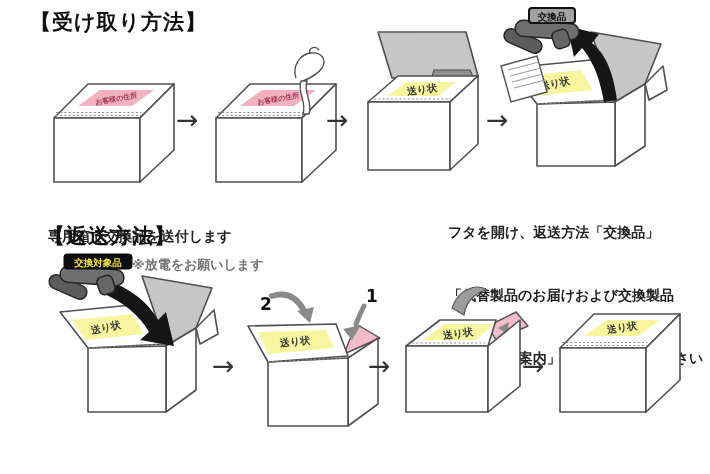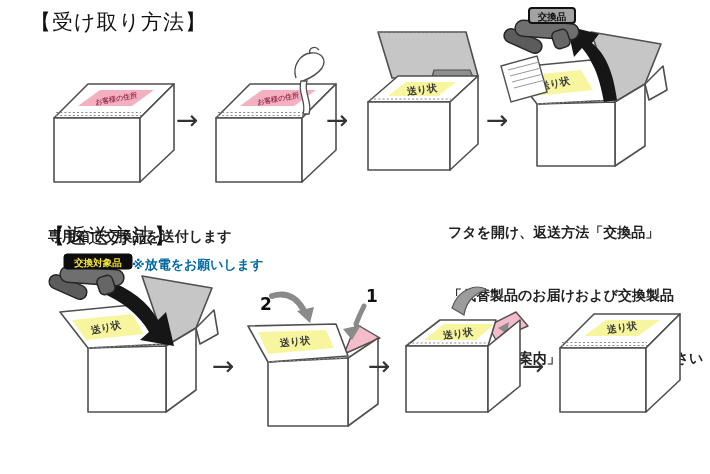--- a/index.html
+++ b/index.html
@@ -1,23 +1,23 @@
 <!DOCTYPE html>
 <html><head>
 <meta charset="utf-8">
 <style>
   *{margin:0;padding:0;box-sizing:border-box;}
   html,body{background:#ffffff;}
   body{font-family:"DejaVu Sans","Liberation Sans",sans-serif;}
   .canvas{position:relative;width:710px;height:474px;background:#ffffff;overflow:hidden;}
   .abs{position:absolute;}
-  .section-title{font-size:21px;font-weight:normal;color:#111;letter-spacing:1px;white-space:nowrap;}
+  .section-title{font-size:21px;font-weight:bold;color:#111;letter-spacing:1px;white-space:nowrap;}
   .caption{font-size:14px;font-weight:600;color:#222;line-height:1.5;white-space:pre;}
   .flow-arrow{font-size:27px;color:#333;line-height:1;}
-  .note{font-size:13px;font-weight:bold;color:#0369a1;white-space:nowrap;}
+  .note{font-size:13px;font-weight:bold;color:#737373;white-space:nowrap;}
   svg{overflow:visible;display:block;}
   svg text{font-family:"DejaVu Sans","Liberation Sans",sans-serif;}
   .face{fill:#ffffff;stroke:#4f4f4f;stroke-width:1.6;stroke-linejoin:round;}
   .grayf{fill:#c6c6c6;stroke:#4f4f4f;stroke-width:1.6;stroke-linejoin:round;}
   .darkf{fill:#8f8f8f;stroke:#4f4f4f;stroke-width:1.2;stroke-linejoin:round;}
   .pinkL{fill:#f2b0c0;}
   .pinkF{fill:#f4bcca;stroke:#4f4f4f;stroke-width:1.4;stroke-linejoin:round;}
   .yellowL{fill:#f8f59f;}
   .dash{fill:none;stroke:#8a8a8a;stroke-width:1.2;stroke-dasharray:2 2.2;}
   .dev{stroke:#262626;stroke-width:1.5;}

